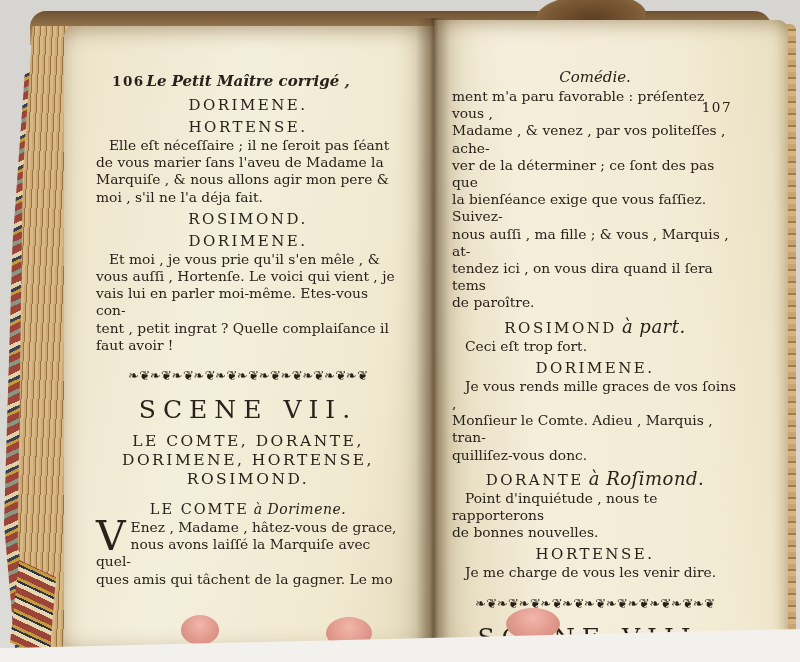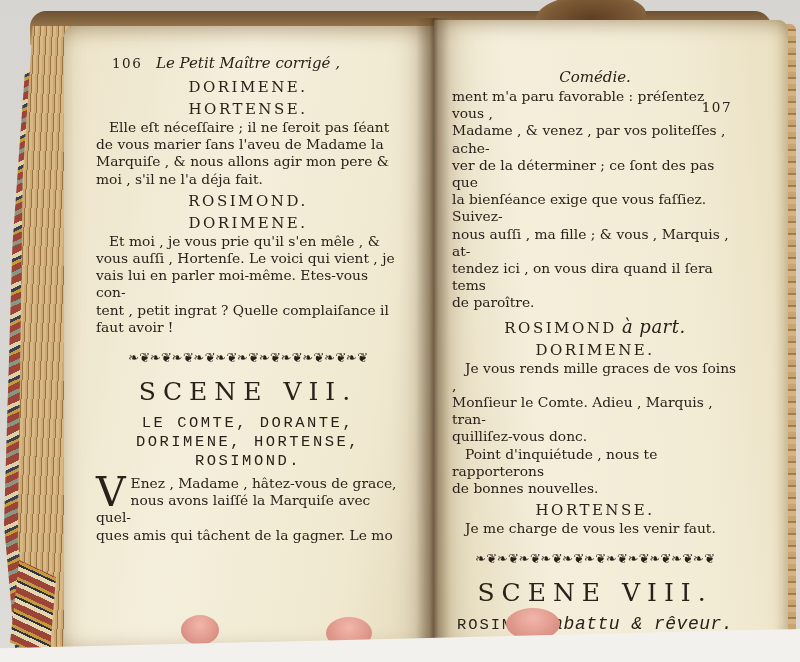--- a/index.html
+++ b/index.html
@@ -40,33 +40,33 @@
   .right-edge{position:absolute;left:786px;top:24px;width:10px;height:630px;
       background:repeating-linear-gradient(180deg,#c9a671 0 5px,#a47c48 5px 7px,#d4b384 7px 12px);
       border-radius:0 6px 6px 0;}
   .gutter{position:absolute;left:416px;top:18px;width:34px;height:640px;
       background:linear-gradient(90deg,rgba(70,45,20,0) 0%,rgba(70,45,20,.30) 40%,rgba(48,28,10,.48) 52%,rgba(70,45,20,.22) 66%,rgba(70,45,20,0) 100%);}
   
   .content{position:absolute;top:0;left:0;right:0;bottom:0;}
   .content-left{padding:14px 34px 0 32px;}
   .content-right{padding:12px 50px 0 18px;}
   .running-head{position:relative;text-align:center;font-style:italic;font-size:15px;height:20px;}
-  .rh-left{margin-top:14px;}
+  .rh-left{margin-top:32px;font-weight:bold;}
   .rh-right{margin-top:36px;}
   .pagenum{position:absolute;top:1px;font-style:normal;font-size:13.5px;letter-spacing:1.5px;}
   .pagenum-left{left:16px;}
   .pagenum-right{right:6px;margin-top:30px;}
   .speaker{text-align:center;font-size:15px;letter-spacing:2.5px;margin:4px 0 1px;}
   .sp-dir{font-style:italic;letter-spacing:.5px;font-size:18px;margin-left:5px;}
   .para{font-size:13.8px;line-height:17.2px;white-space:pre-line;text-indent:13px;margin:0;}
   .ornament{text-align:center;font-family:"DejaVu Sans","Liberation Sans",sans-serif;
             font-size:13px;letter-spacing:0;margin-top:14px;color:#281f17;
             white-space:nowrap;overflow:hidden;}
   .scene-title{text-align:center;font-size:25px;letter-spacing:7px;margin:12px 0 8px;}
-  .cast{text-align:center;font-size:15.5px;letter-spacing:2.5px;line-height:19px;white-space:pre-line;margin:2px 0 4px;font-family:Liberation Mono, monospace;}
+  .cast{text-align:center;font-size:15.5px;letter-spacing:2.5px;line-height:19px;white-space:pre-line;margin:2px 0 12px;}
   .cue{text-align:center;font-size:14.5px;letter-spacing:2px;margin:7px 0 2px;}
   .cue .sp-dir{font-size:14px;}
   .dc-para{text-indent:0;white-space:normal;}
   .dropcap{float:left;font-size:41px;line-height:33px;height:33px;padding:1px 5px 0 0;}
   .pre{white-space:pre-line;}
   
   .fingertip{position:absolute;border-radius:50%;
      background:radial-gradient(ellipse at 50% 32%,#f2b7aa 0%,#e09a8d 55%,#cd8276 100%);}
   .f1{left:181px;top:615px;width:38px;height:30px;}
   .f2{left:326px;top:617px;width:46px;height:32px;}
@@ -103,20 +103,23 @@
       <p class="para">Et moi , je vous prie qu'il s'en mêle , &amp;
 vous auſſi , Hortenſe. Le voici qui vient , je
 vais lui en parler moi-même. Etes-vous con-
 tent , petit ingrat ? Quelle complaiſance il
 faut avoir !</p>
       <div class="ornament">❧❦❧❦❧❦❧❦❧❦❧❦❧❦❧❦❧❦❧❦❧❦</div>
       <div class="scene-title">SCENE VII.</div>
       <div class="cast">LE COMTE, DORANTE,
 DORIMENE, HORTENSE,
 ROSIMOND.</div>
+      <div class="cue">
+        <span>LE COMTE</span><span class="sp-dir">à Dorimene.</span>
+      </div>
       <p class="para dc-para">
         <span class="dropcap">V</span><span class="pre">Enez , Madame , hâtez-vous de grace,
 nous avons laiſſé la Marquiſe avec quel-
 ques amis qui tâchent de la gagner. Le mo</span>
       </p>
     </div>
   </div>
 
   <div class="page page-right">
     <div class="content content-right">
@@ -127,28 +130,32 @@
       <p class="para" style="text-indent:0;">ment m'a paru favorable : préſentez vous ,
 Madame , &amp; venez , par vos politeſſes , ache-
 ver de la déterminer ; ce ſont des pas que
 la bienſéance exige que vous faſſiez. Suivez-
 nous auſſi , ma fille ; &amp; vous , Marquis , at-
 tendez ici , on vous dira quand il ſera tems
 de paroître.</p>
       <div class="speaker">
         <span>ROSIMOND</span><span class="sp-dir">à part.</span>
       </div>
+      <p class="para">Ceci eſt trop fort.</p>
       <div class="speaker">DORIMENE.</div>
       <p class="para">Je vous rends mille graces de vos ſoins ,
 Monſieur le Comte. Adieu , Marquis , tran-
 quilliſez-vous donc.</p>
+      <div class="speaker">
+        <span>DORANTE</span><span class="sp-dir">à Roſimond.</span>
+      </div>
       <p class="para">Point d'inquiétude , nous te rapporterons
 de bonnes nouvelles.</p>
       <div class="speaker">HORTENSE.</div>
-      <p class="para">Je me charge de vous les venir faut.</p>
+      <p class="para">Je me charge de vous les venir dire.</p>
       <div class="ornament">❧❦❧❦❧❦❧❦❧❦❧❦❧❦❧❦❧❦❧❦❧❦</div>
       <div class="scene-title">SCENE VIII.</div>
       <div class="cast" style="white-space:normal;letter-spacing:2px;">
         <span>ROSIMOND</span><span class="sp-dir">abattu &amp; rêveur.</span><br>
         
       </div>
 
     </div>
   </div>
 

